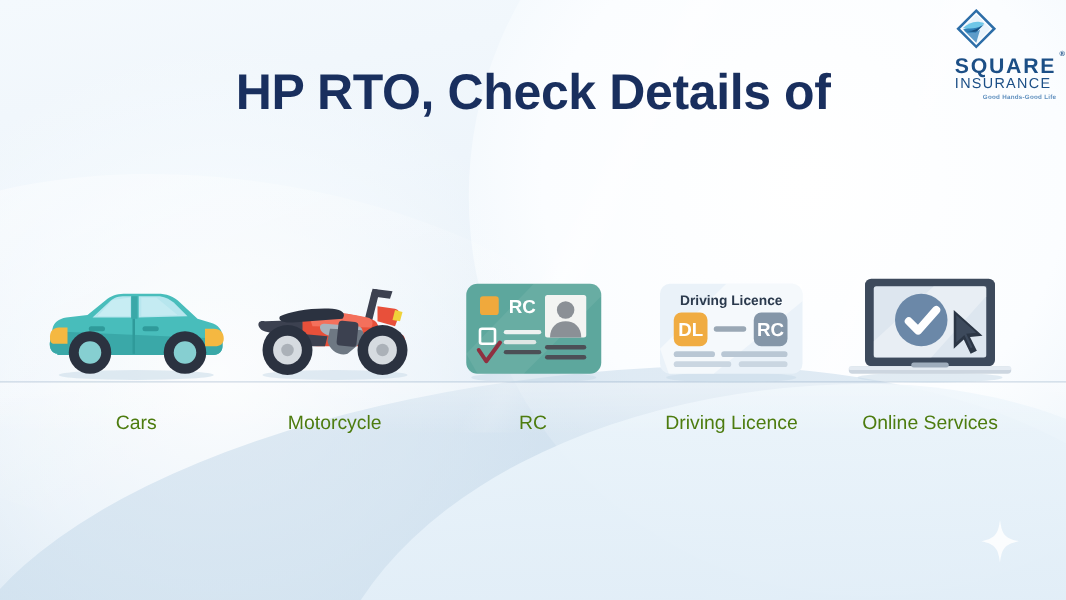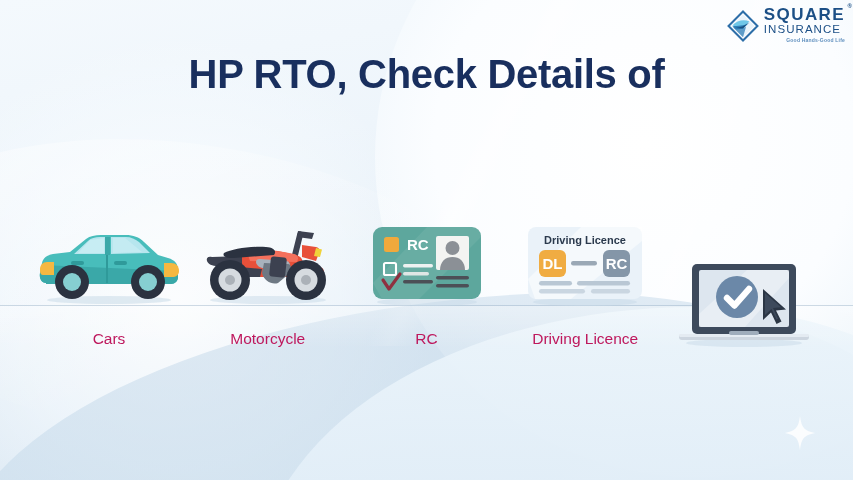--- a/index.html
+++ b/index.html
@@ -51,21 +51,21 @@
     background:linear-gradient(117deg, rgba(255,255,255,0) 44%, rgba(255,255,255,0.42) 48%, rgba(255,255,255,0) 53%);
   }
   .diag2 {
     position:absolute; left:58%; top:0; width:50%; height:100%;
     background:linear-gradient(110deg, rgba(255,255,255,0) 40%, rgba(255,255,255,0.3) 46%, rgba(255,255,255,0) 52%);
   }
 
   
   .logo {
     position:absolute; top:6px; right:8px;
-    display:flex; align-items:flex-end; gap:4px;
+    display:flex; align-items:flex-start; gap:4px;flex-direction:column;
   }
   .logo-mark { width:34px; height:34px; flex:0 0 34px; }
   .logo-text { display:flex; flex-direction:column; line-height:1; }
   .logo-l1 {
     font-size:17px; font-weight:bold; letter-spacing:1.4px;
     color:#1c4f86; position:relative;
   }
   .logo-reg {
     position:absolute; top:-3px; right:-7px;
     font-size:6px; font-weight:bold; letter-spacing:0;
@@ -103,21 +103,21 @@
   
   .row {
     position:absolute; left:0; right:0; top:208px; height:140px;
     display:flex; align-items:flex-end; justify-content:space-between;
     padding:0 30px;
   }
   .cell { width:158px; display:flex; flex-direction:column; align-items:center; }
   .art { height:97px; display:flex; align-items:flex-end; justify-content:center; }
   .label {
     margin-top:23px;
-    font-size:15.5px; color:#be185d; font-weight:normal;
+    font-size:15.5px; color:#4d7c0f; font-weight:normal;
     white-space:nowrap;
   }
 
   
   .sparkle { position:absolute; right:38px; bottom:30px; width:30px; height:34px; opacity:0.95; }
 </style>
 </head>
 <body>
 
 <div id="stage">
@@ -265,20 +265,21 @@
           <path d="M24 56 L72 12 L114 12 L114 20 L70 69 L24 69 Z" fill="#ffffff" opacity="0.32"></path>
           <circle cx="62" cy="39" r="21" fill="#6b88a8"></circle>
           <path d="M52 40 L59.5 47.5 L74 31" fill="none" stroke="#ffffff" stroke-width="6.4" stroke-linecap="round" stroke-linejoin="round"></path>
           <path d="M88 31 L88 62 L96 54.5 L101.5 66 L106.5 63.5 L101 52.5 L111 51.5 Z" fill="#2b3645"></path>
           <path d="M90 35 L90 57 L96.5 51 L101.5 61.5 L103 60.8 L98 50 L106 49.2 Z" fill="#3d4a5c"></path>
           <rect x="4" y="76" width="130" height="6" rx="3" fill="#cdd6e0"></rect>
           <rect x="4" y="76" width="130" height="3" rx="1.5" fill="#e4ebf2"></rect>
           <rect x="54" y="73" width="30" height="4" rx="2" fill="#9fadbc"></rect>
         </svg>
       </div>
+      <div class="label">Online Services</div>
     </div>
 
   </div>
 
   <svg class="sparkle" viewBox="0 0 30 34">
     <path d="M15 0 C16.6 11.4 18.6 14.6 30 17 C18.6 19.4 16.6 22.6 15 34 C13.4 22.6 11.4 19.4 0 17 C11.4 14.6 13.4 11.4 15 0 Z" fill="#ffffff" opacity="0.9"></path>
   </svg>
 
 </div>
 

